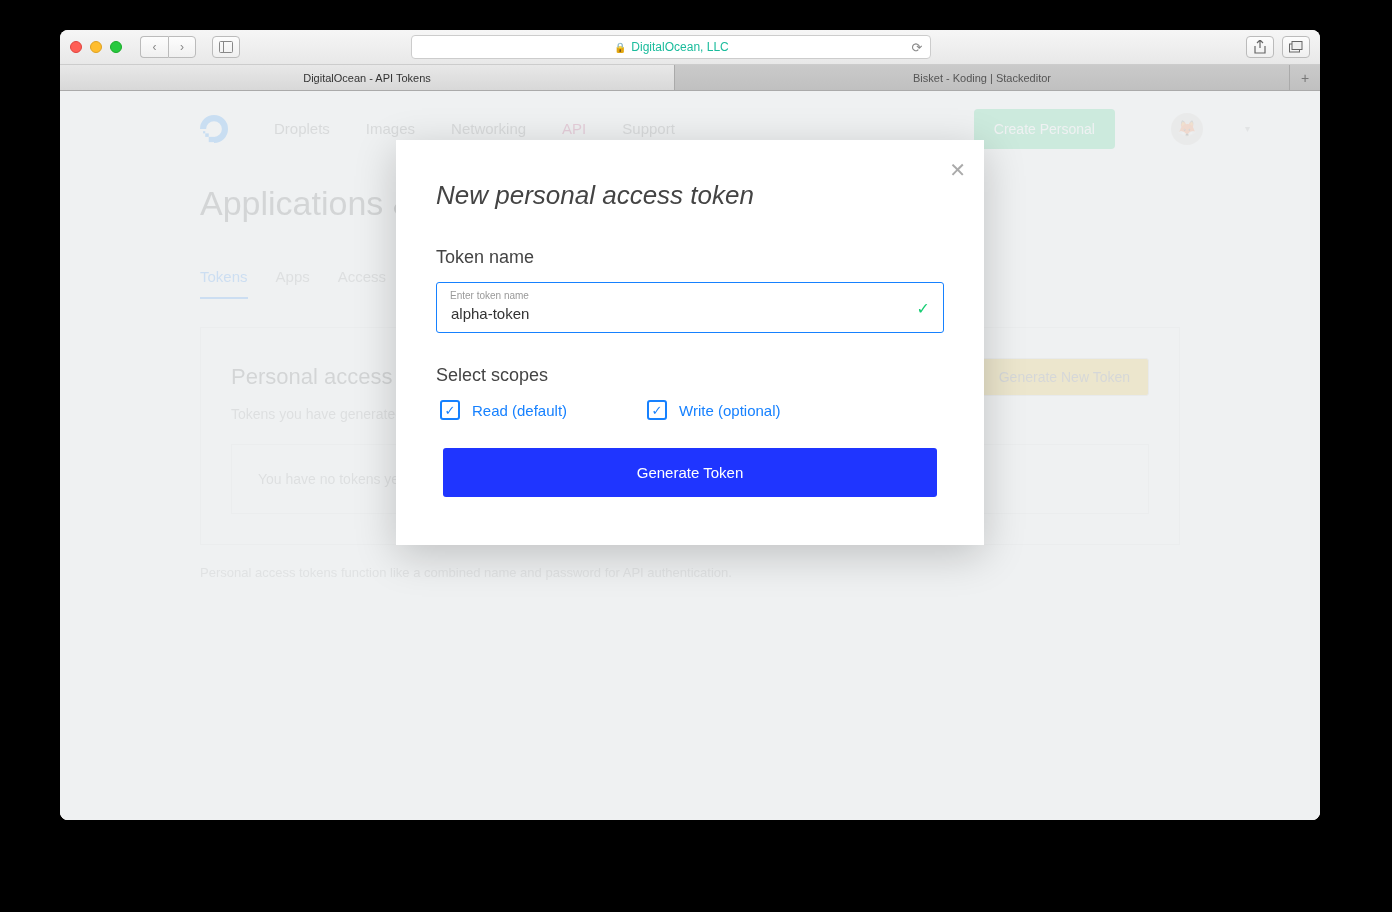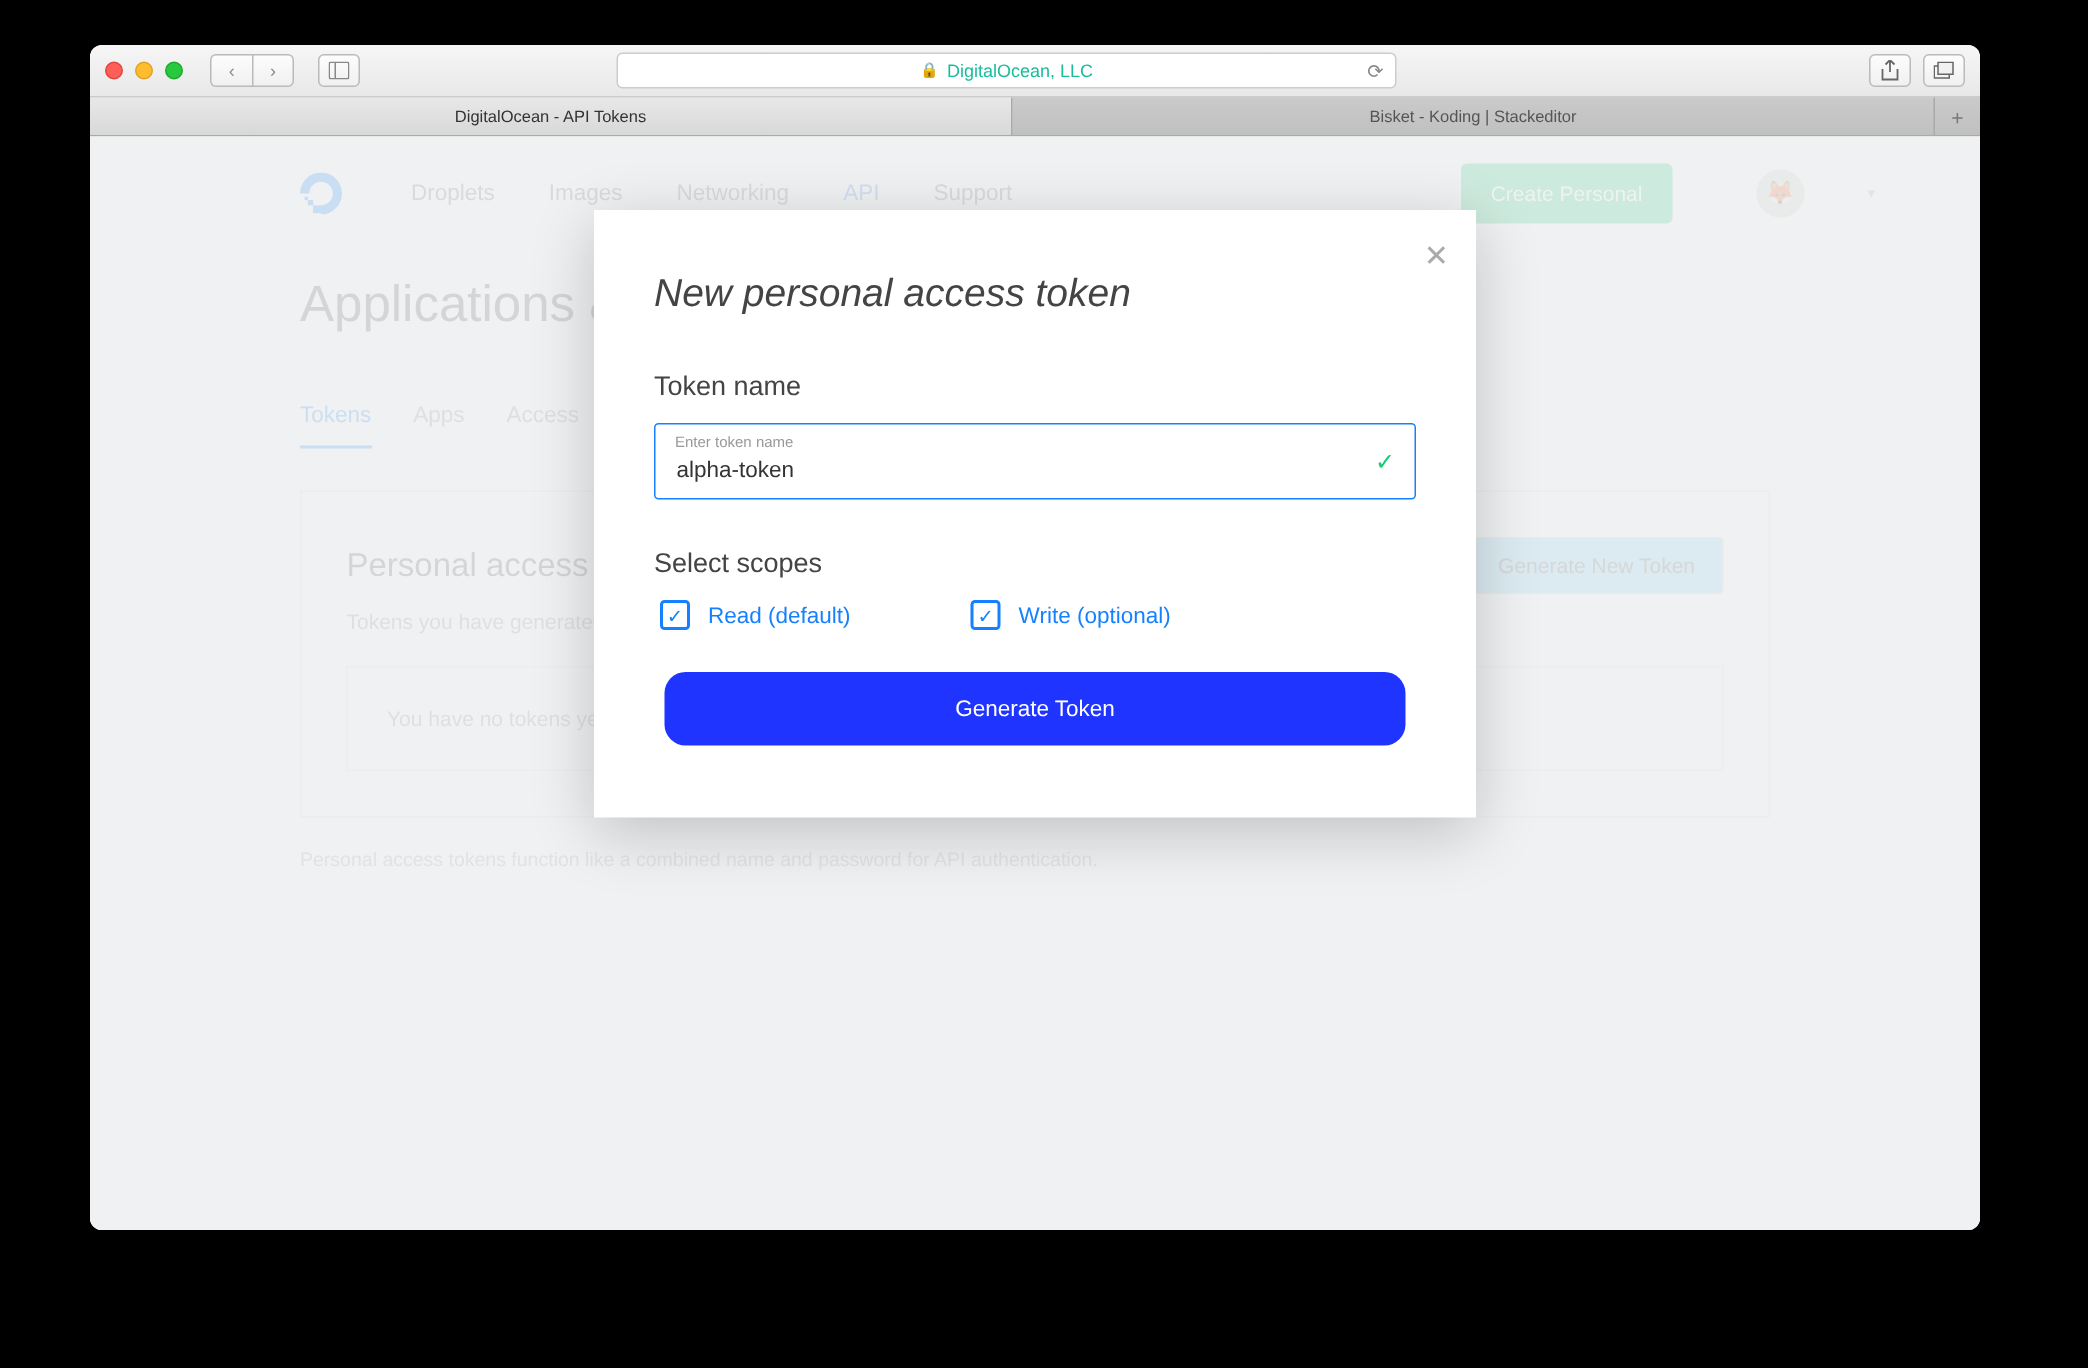--- a/index.html
+++ b/index.html
@@ -33,36 +33,36 @@
 .tab:not(.active) { background: linear-gradient(#cacaca,#c0c0c0); }
 .new-tab { width: 30px; display: flex; align-items: center; justify-content: center; color: #777; font-size: 14px; background: linear-gradient(#cacaca,#c0c0c0); }
 
 
 .page { position: relative; height: calc(100% - 61px); background: #fafafa; }
 
 
 .do-header { height: 75px; display: flex; align-items: center; padding: 0 70px 0 140px; gap: 36px; }
 .do-logo { width: 28px; height: 28px; margin-right: 10px; }
 .hnav { color: #676767; font-size: 15px; cursor: pointer; }
-.hnav.active { color: #3b82f6; }
+.hnav.active { color: #be185d; }
 .btn-create { margin-left: auto; background: #15cd72; color: #fff; border: none; padding: 12px 20px; border-radius: 4px; font-size: 14px; cursor: pointer; }
 .avatar { width: 32px; height: 32px; border-radius: 50%; background: #d8d0c8; margin-left: 20px; display: flex; align-items: center; justify-content: center; font-size: 16px; }
 .avatar-caret { color: #aaa; margin-left: 6px; font-size: 10px; }
 
 
 .page-body { padding: 0 140px; }
 .page-title { font-size: 34px; color: #444; font-weight: 400; margin: 18px 0 45px; }
 .subtabs { display: flex; gap: 28px; border-bottom: none; margin-bottom: 28px; }
 .subtab { color: #888; font-size: 15px; padding-bottom: 12px; cursor: pointer; }
 .subtab.active { color: #1681ff; border-bottom: 2px solid #1681ff; }
 
 .panel { border: 1px solid #e5e5e5; background: #fff; padding: 30px; }
 .panel-head { display: flex; align-items: center; margin-bottom: 10px; }
 .panel-title { font-size: 22px; color: #444; font-weight: 400; }
-.btn-gen-new { margin-left: auto; background: #7dd3fc; border: 1px solid #ccc; padding: 10px 18px; border-radius: 3px; font-size: 14px; color: #555; cursor: pointer; }
+.btn-gen-new { margin-left: auto; background: #eab308; border: 1px solid #ccc; padding: 10px 18px; border-radius: 3px; font-size: 14px; color: #555; cursor: pointer; }
 .panel-desc { color: #888; font-size: 14px; margin-bottom: 22px; }
 .empty-box { border: 1px solid #e5e5e5; padding: 26px; color: #888; font-size: 14px; }
 .panel-footer-note { color: #999; font-size: 13px; margin-top: 20px; }
 
 
 .overlay { position: absolute; inset: 0; background: rgba(236,238,240,0.85); }
 
 
 .modal { position: absolute; top: 49px; left: 50%; transform: translateX(-50%); width: 588px; background: #fff; box-shadow: 0 10px 40px rgba(0,0,0,0.2); padding: 40px 40px 48px; }
 .modal-close { position: absolute; top: 18px; right: 18px; color: #aaa; font-size: 20px; cursor: pointer; background: none; border: none; }
@@ -71,21 +71,21 @@
 .input-wrap { position: relative; margin-bottom: 32px; }
 .text-input { width: 100%; border: 1px solid #1681ff; border-radius: 3px; padding: 22px 40px 10px 14px; font-size: 15px; color: #333; outline: none; }
 .float-label { position: absolute; top: 8px; left: 14px; font-size: 10px; color: #999; }
 .check-mark { position: absolute; right: 14px; top: 50%; transform: translateY(-50%); color: #15cd72; font-size: 16px; }
 
 .scopes { display: flex; gap: 80px; margin-bottom: 28px; margin-left: 4px; }
 .scope { display: flex; align-items: center; gap: 12px; cursor: pointer; }
 .cbx { width: 20px; height: 20px; border: 2px solid #1681ff; border-radius: 3px; display: flex; align-items: center; justify-content: center; color: #1681ff; font-size: 13px; }
 .scope-label { color: #1681ff; font-size: 15px; }
 
-.btn-generate { display: block; margin: 0 auto; width: 494px; background: #1f35ff; color: #fff; border: none; padding: 16px; font-size: 15px; border-radius: 14px; cursor: pointer; }
+.btn-generate { display: block; margin: 0 auto; width: 494px; background: #1f35ff; color: #fff; border: none; padding: 16px; font-size: 15px; border-radius: 3px; cursor: pointer; }
 </style>
 </head>
 <body>
 
 <div class="browser-window">
 
   <div class="chrome-bar">
     <div class="traffic-lights">
       <div class="tl red"></div>
       <div class="tl yellow"></div>

